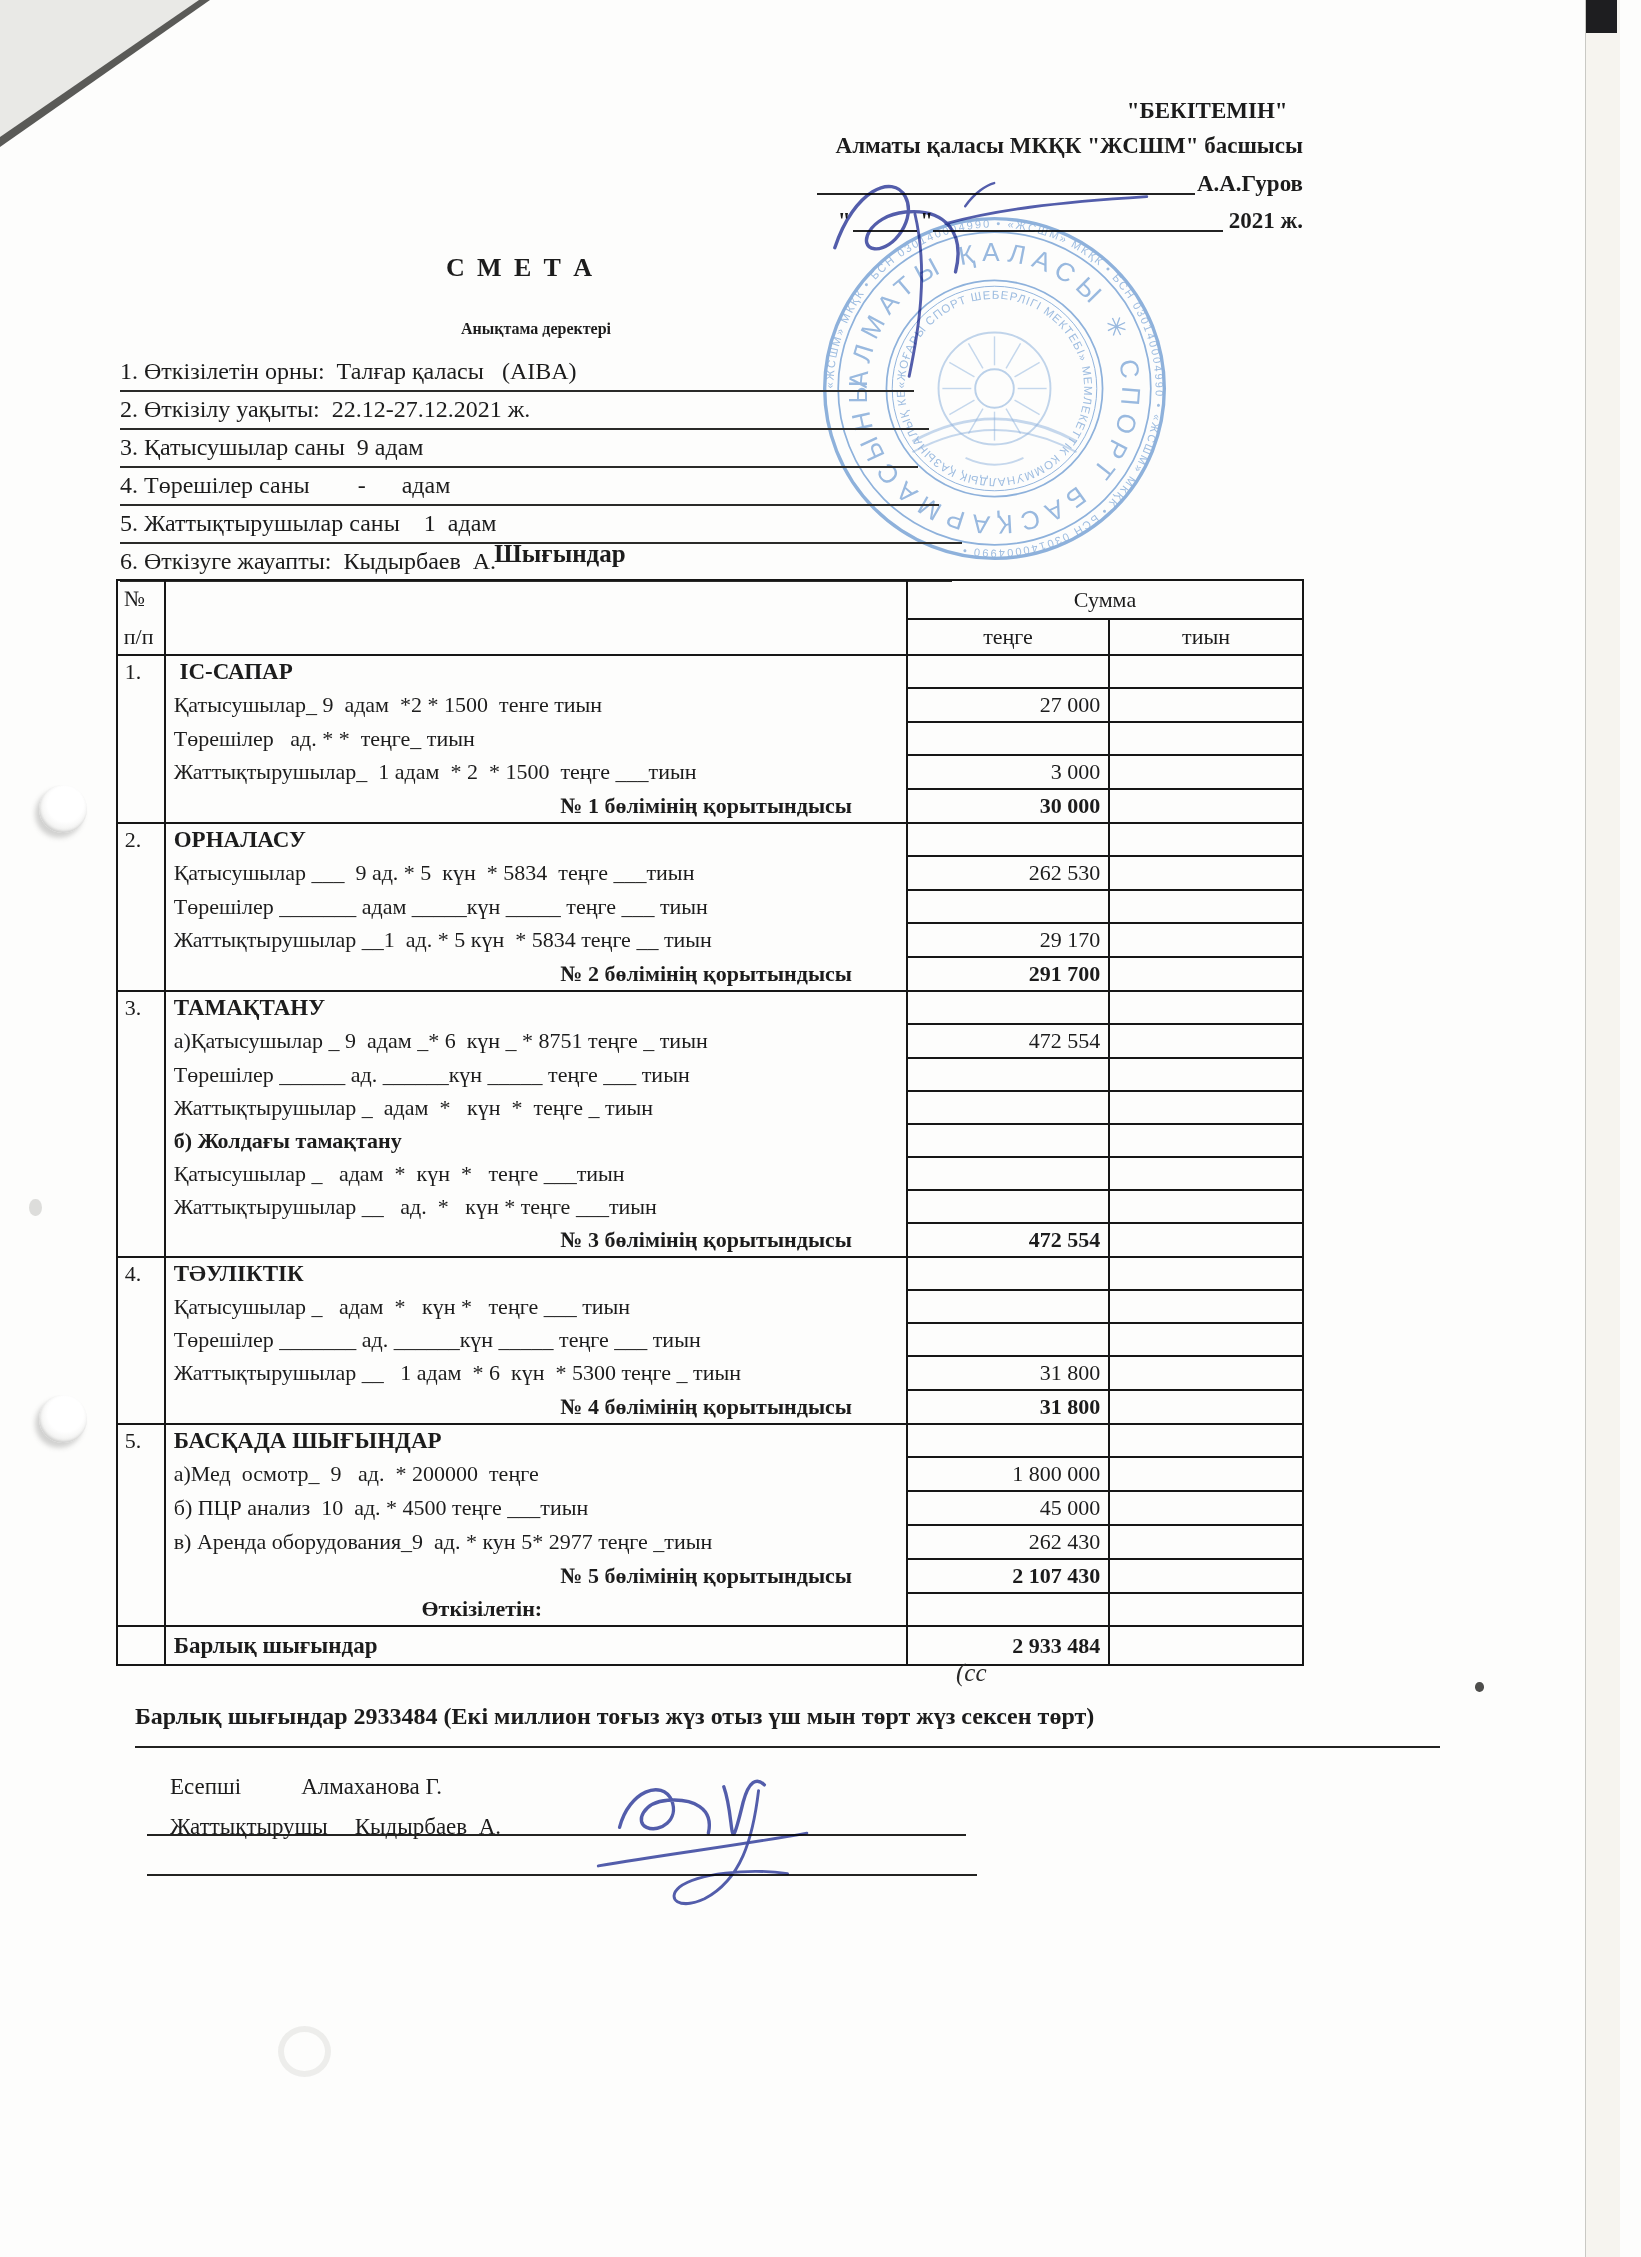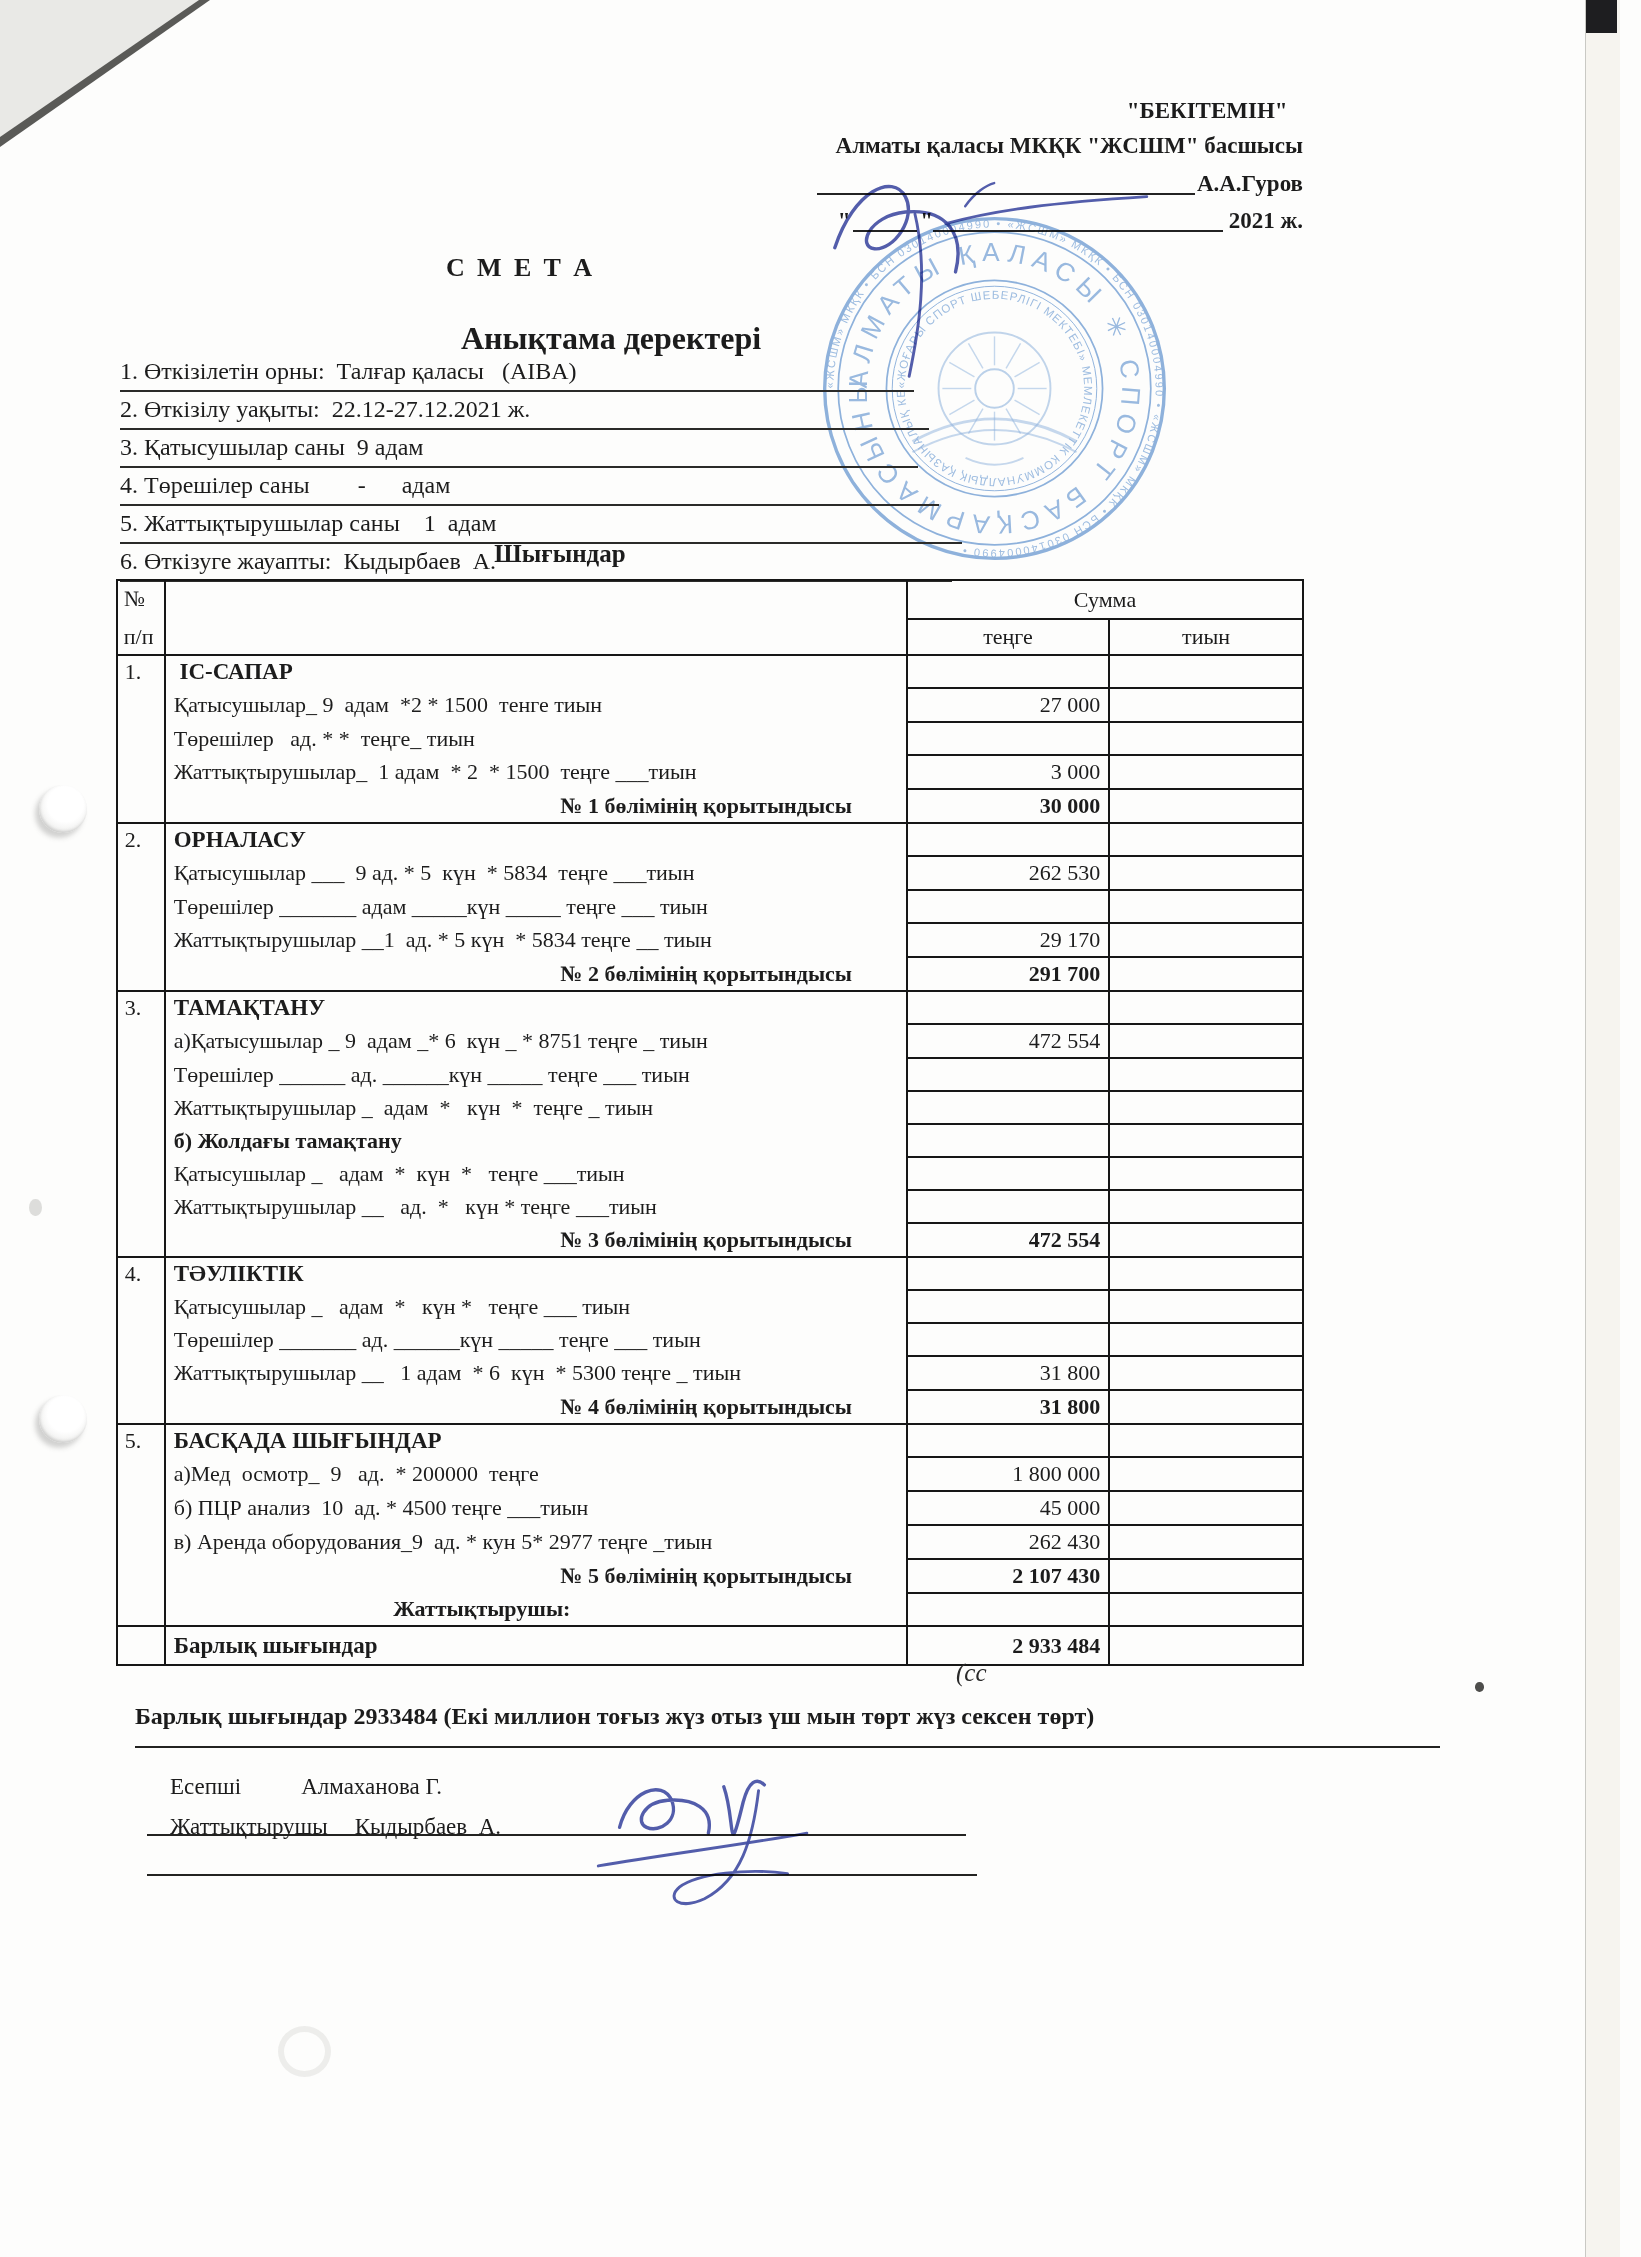--- a/index.html
+++ b/index.html
@@ -31,21 +31,21 @@
     font-weight:bold;font-size:23px;line-height:1;}
   .approval .l1{padding-right:15.4px;margin-bottom:11.6px;}
   .approval .l2{margin-bottom:15.4px;}
   .u{display:inline-block;border-bottom:2.4px solid #232323;vertical-align:-3.9px;}
   .approval .l3{margin-bottom:13.5px;}
   .approval .l3 .u{width:378px;height:21px;margin-right:1.9px;}
   .approval .l4 .u.short{width:64px;height:21px;margin:0 2.9px;}
   .approval .l4 .u.long{width:290px;height:21px;margin-right:5.8px;}
   
   .smeta{position:absolute;top:253px;left:446px;font-size:26px;font-weight:bold;letter-spacing:2.9px;}
-  .ref-head{position:absolute;top:320px;left:461px;font-size:32px;font-weight:bold;}
+  .ref-head{position:absolute;top:320px;left:461px;font-size:16px;font-weight:bold;}
   .ref-list{position:absolute;top:354px;left:120px;font-size:24px;}
   .ref-item{height:36px;line-height:35px;border-bottom:2.4px solid #2b2b29;white-space:pre;}
   .ref-item:nth-child(1){width:794px;}
   .ref-item:nth-child(2){width:809px;}
   .ref-item:nth-child(3){width:798px;}
   .ref-item:nth-child(4){width:819px;}
   .ref-item:nth-child(5){width:842px;}
   .ref-item:nth-child(6){width:832px;}
   .exp-head{position:absolute;top:540px;left:415px;width:290px;text-align:center;
     font-size:25px;font-weight:bold;}
@@ -370,21 +370,21 @@
           <td class="tiyn"></td>
         </tr>
         <tr class="row-subtotal">
           <td class="no"></td>
           <td class="desc">№ 5 бөлімінің қорытындысы</td>
           <td class="tenge">2 107 430</td>
           <td class="tiyn"></td>
         </tr>
         <tr class="row-center-label">
           <td class="no"></td>
-          <td class="desc">Жаттықтырушы:</td>
+          <td class="desc">Өткізілетін:</td>
           <td class="tenge"></td>
           <td class="tiyn"></td>
         </tr>
         <tr class="row-grand section-start">
           <td class="no"></td>
           <td class="desc">Барлық шығындар</td>
           <td class="tenge">2 933 484</td>
           <td class="tiyn"></td>
         </tr>
       </tbody>

